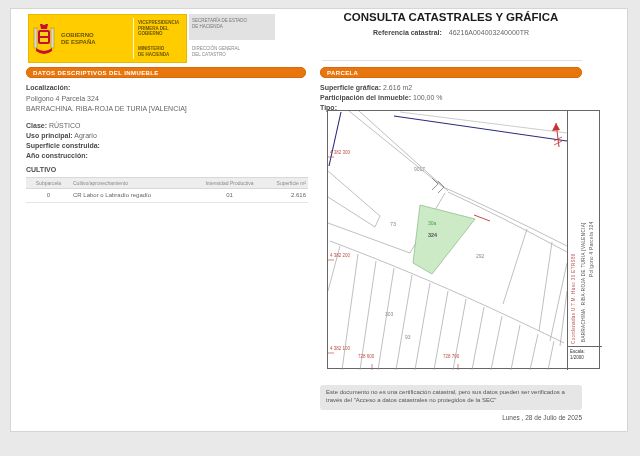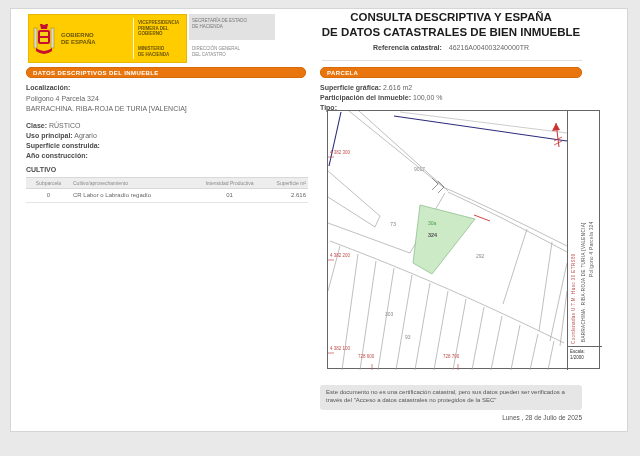--- a/index.html
+++ b/index.html
@@ -103,22 +103,21 @@
 <div class="abs grey-box">
   <span>SECRETARÍA DE ESTADO</span><br>
   <span>DE HACIENDA</span>
 </div>
 <div class="abs dir-box">
   <span>DIRECCIÓN GENERAL</span><br>
   <span>DEL CATASTRO</span>
 </div>
 
 <div class="abs title-block">
-  <div class="title-line">CONSULTA DESCRIPTIVA Y ESPAÑA</div>
-  <div class="title-line">DE DATOS CATASTRALES DE BIEN INMUEBLE</div>
+  <div class="title-line">CONSULTA CATASTRALES Y GRÁFICA</div>
   <div class="ref-line">
     <span class="ref-label">Referencia catastral:</span>
     <span class="ref-value">46216A004003240000TR</span>
   </div>
 </div>
 <div class="abs title-sep"></div>
 
 <div class="abs bar bar-left">DATOS DESCRIPTIVOS DEL INMUEBLE</div>
 <div class="abs bar bar-right">PARCELA</div>
 

